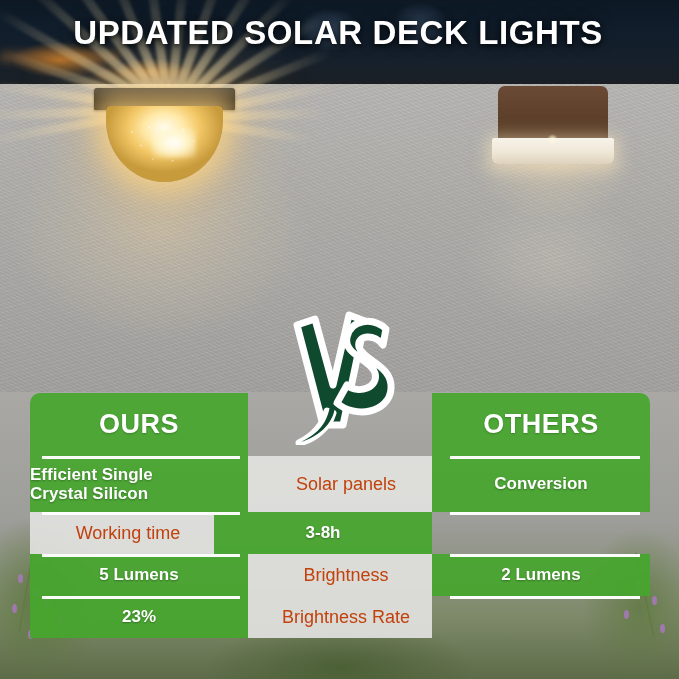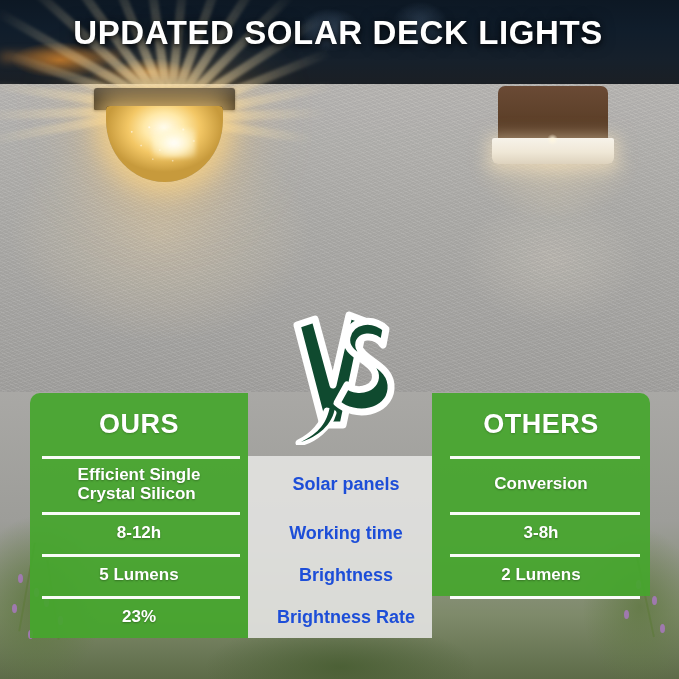--- a/index.html
+++ b/index.html
@@ -145,27 +145,27 @@
   .row.std { height:42px; }
 
   .cell { display:flex; align-items:center; justify-content:center; position:relative; }
   .c-ours   { width:218px; background:rgba(70,166,45,.93); }
   .c-mid    { width:184px; background:rgba(226,226,224,.92); }
   .c-others { width:218px; background:rgba(70,166,45,.93); }
 
   .row.header .c-mid { background:rgba(226,226,224,0); }
 
   .c-ours, .c-others { color:#ffffff; font-weight:bold; }
-  .c-mid { color:#1d4ed8; font-weight:bold;padding-left:12px; }
+  .c-mid { color:#c2410c; font-weight:normal;padding-left:12px; }
 
   .h-txt   { font-size:27px; letter-spacing:.5px; text-shadow:0 1px 2px rgba(0,0,0,.22); }
   .v-txt   { font-size:17px; text-shadow:0 1px 2px rgba(0,0,0,.3); }
   .v-small { font-size:14.5px; text-shadow:0 1px 2px rgba(0,0,0,.3); }
   .m-txt   { font-size:18px; }
-  .two-line { line-height:1.12; text-align:left; justify-content:center; }
+  .two-line { line-height:1.12; text-align:left; justify-content:flex-start; }
 
   .divider {
     position:absolute; left:0; right:0; top:0; height:3px;
     background:#ffffff; opacity:.97; z-index:3;
   }
   .divider.ours   { left:12px;  width:198px; }
   .divider.others { left:420px; width:190px; }
   .div-wrap { position:absolute; left:0; width:620px; height:3px; z-index:5; }
 
   
@@ -282,23 +282,20 @@
       <div class="cell c-others">
           <span class="v-txt">Conversion</span>
         </div>
     </div>
 
     <div class="row std">
       <div class="div-wrap" style="top:0;">
         <div class="divider ours"></div>
         <div class="divider others"></div>
       </div>
-      <div class="cell c-ours">
-          <span class="v-txt">8-12h</span>
-        </div>
       <div class="cell c-mid">
           <span class="m-txt">Working time</span>
         </div>
       <div class="cell c-others">
           <span class="v-txt">3-8h</span>
         </div>
     </div>
 
 
     <div class="row std">

